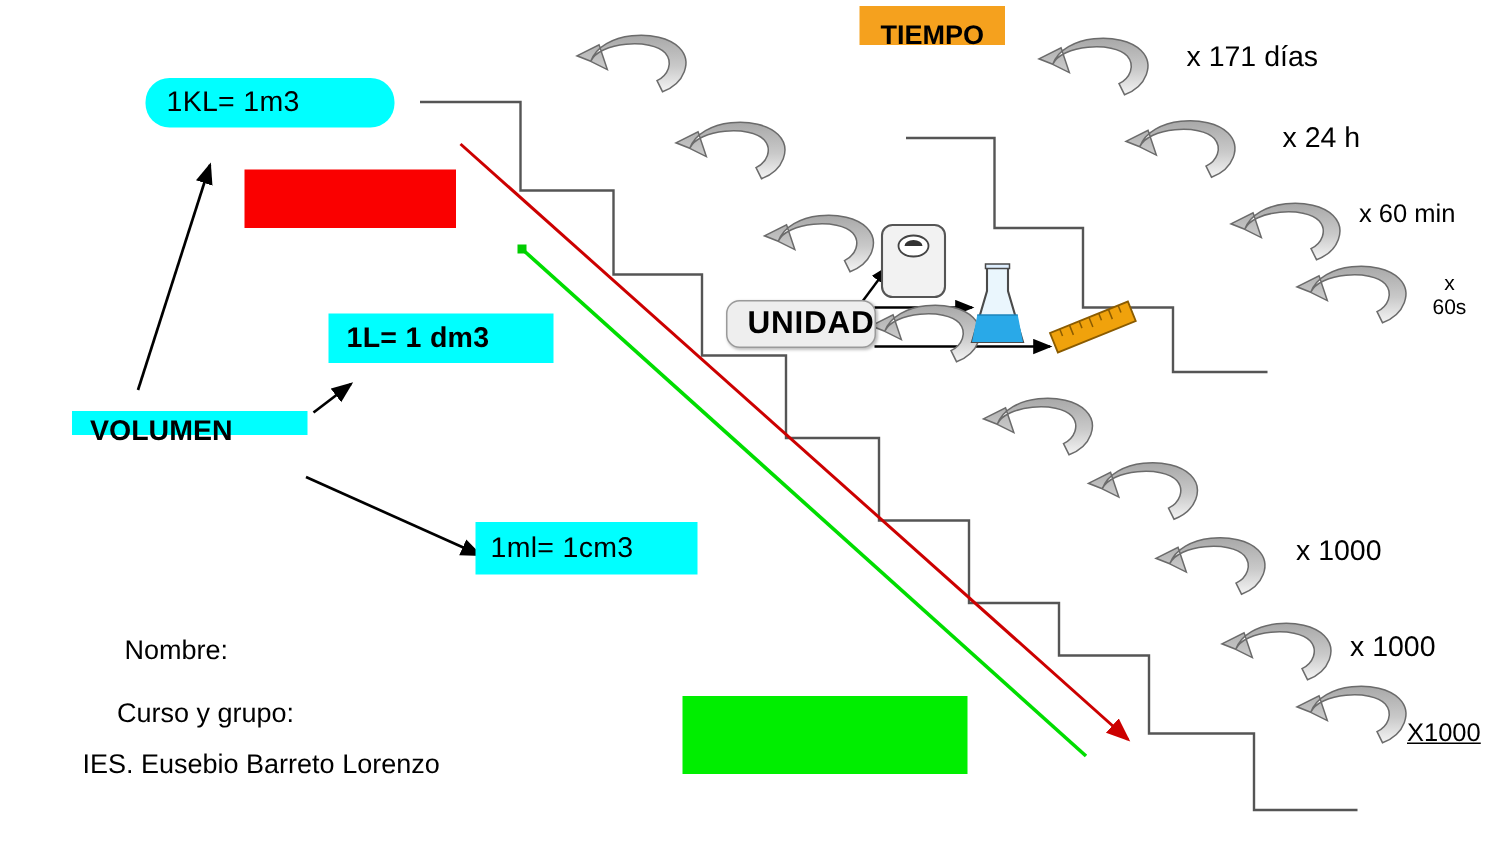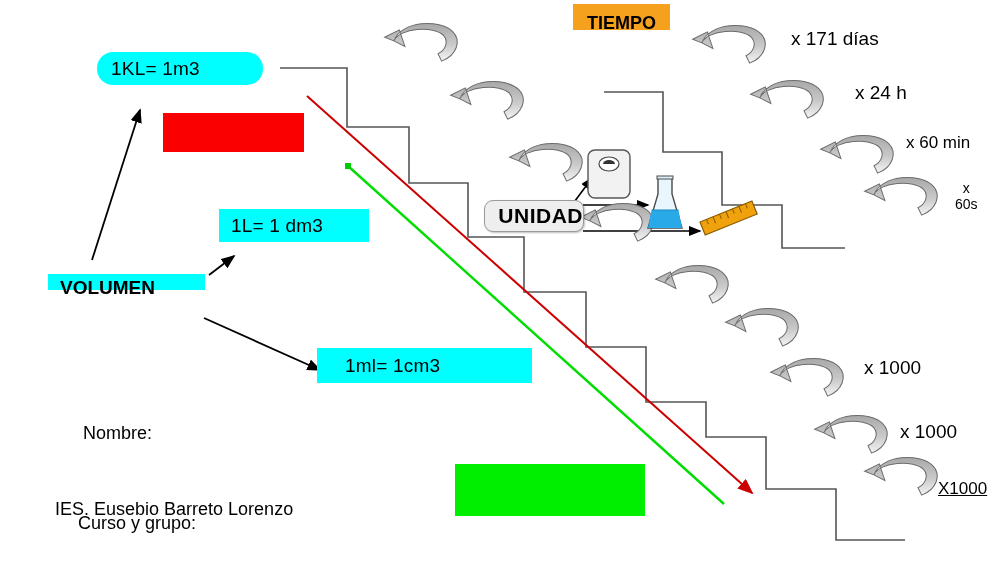--- a/index.html
+++ b/index.html
@@ -167,25 +167,25 @@
   </svg>
 
   <div class="box orange" style="left:573px;top:4px;width:97px;height:26px;justify-content:center;">
     <span class="lbl-b">TIEMPO</span>
   </div>
 
   <div class="box cyan" style="left:97px;top:52px;width:166px;height:33px;padding-left:14px;border-radius:16px;">
     <span class="lbl">1KL= 1m3</span>
   </div>
 
-  <div class="box cyan" style="left:219px;top:209px;width:150px;height:33px;padding-left:12px;">
+  <div class="box cyan" style="left:219px;top:209px;width:150px;height:33px;padding-left:12px;font-weight:bold;">
     <span class="lbl">1L= 1 dm3</span>
   </div>
 
-  <div class="box cyan" style="left:317px;top:348px;width:215px;height:35px;padding-left:28px;">
+  <div class="box cyan" style="left:317px;top:348px;width:148px;height:35px;padding-left:10px;">
     <span class="lbl">1ml= 1cm3</span>
   </div>
 
   <div class="box cyan" style="left:48px;top:274px;width:157px;height:16px;padding-left:12px;">
     <span class="lbl-b">VOLUMEN</span>
   </div>
 
   <div class="redrect" style="left:163px;top:113px;width:141px;height:39px;"></div>
   <div class="greenrect" style="left:455px;top:464px;width:190px;height:52px;"></div>
 
@@ -213,20 +213,20 @@
   <div class="mult" style="left:900px;top:421px;">
     <span>x 1000</span>
   </div>
   <div class="mult" style="left:938px;top:479px;font-size:17px;text-decoration:underline;">
     <span>X1000</span>
   </div>
 
   <div class="name-txt" style="left:83px;top:423px;">
     <span>Nombre:</span>
   </div>
-  <div class="name-txt" style="left:78px;top:465px;margin-top:48px;">
+  <div class="name-txt" style="left:78px;top:465px;">
     <span>Curso y grupo:</span>
   </div>
   <div class="name-txt" style="left:55px;top:499px;">
     <span>IES. Eusebio Barreto Lorenzo</span>
   </div>
 
 </div>
 
 </body></html>

